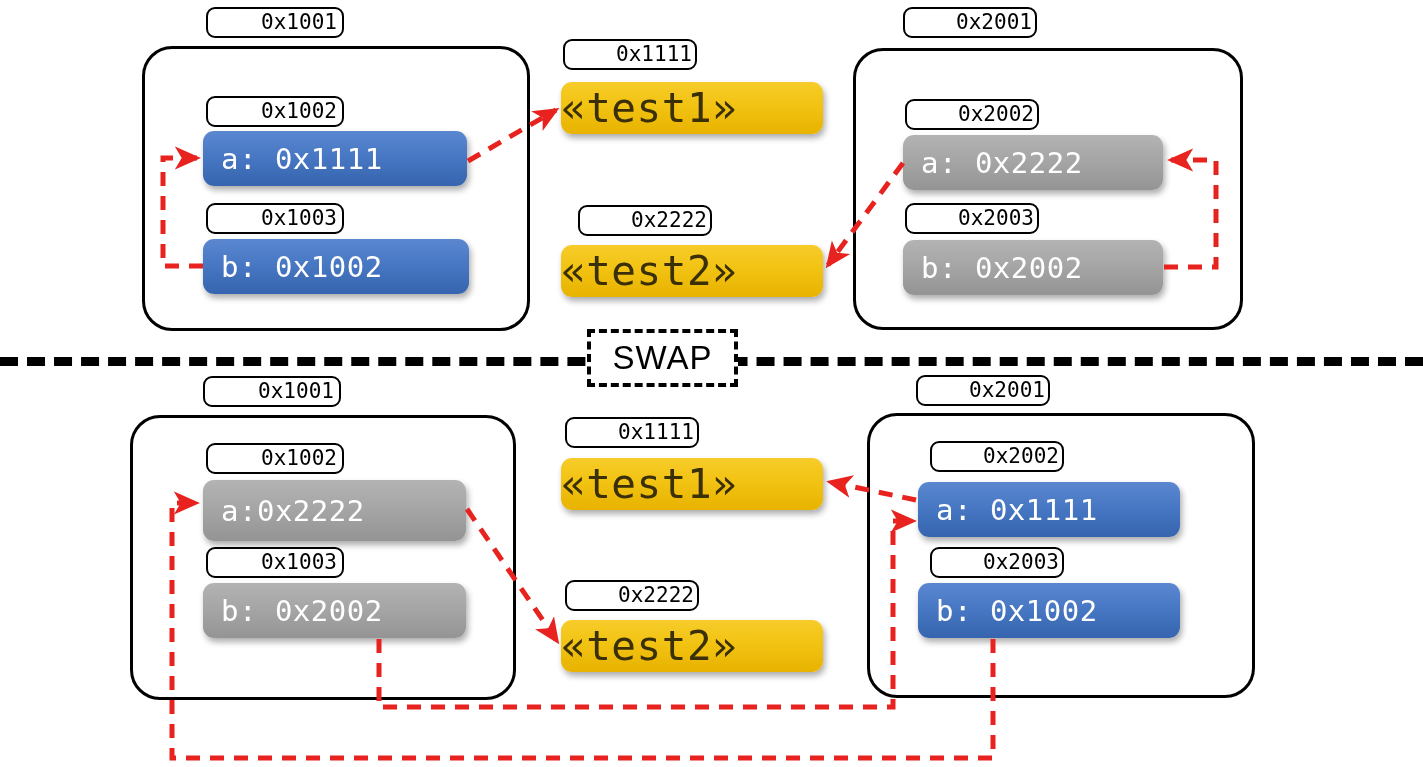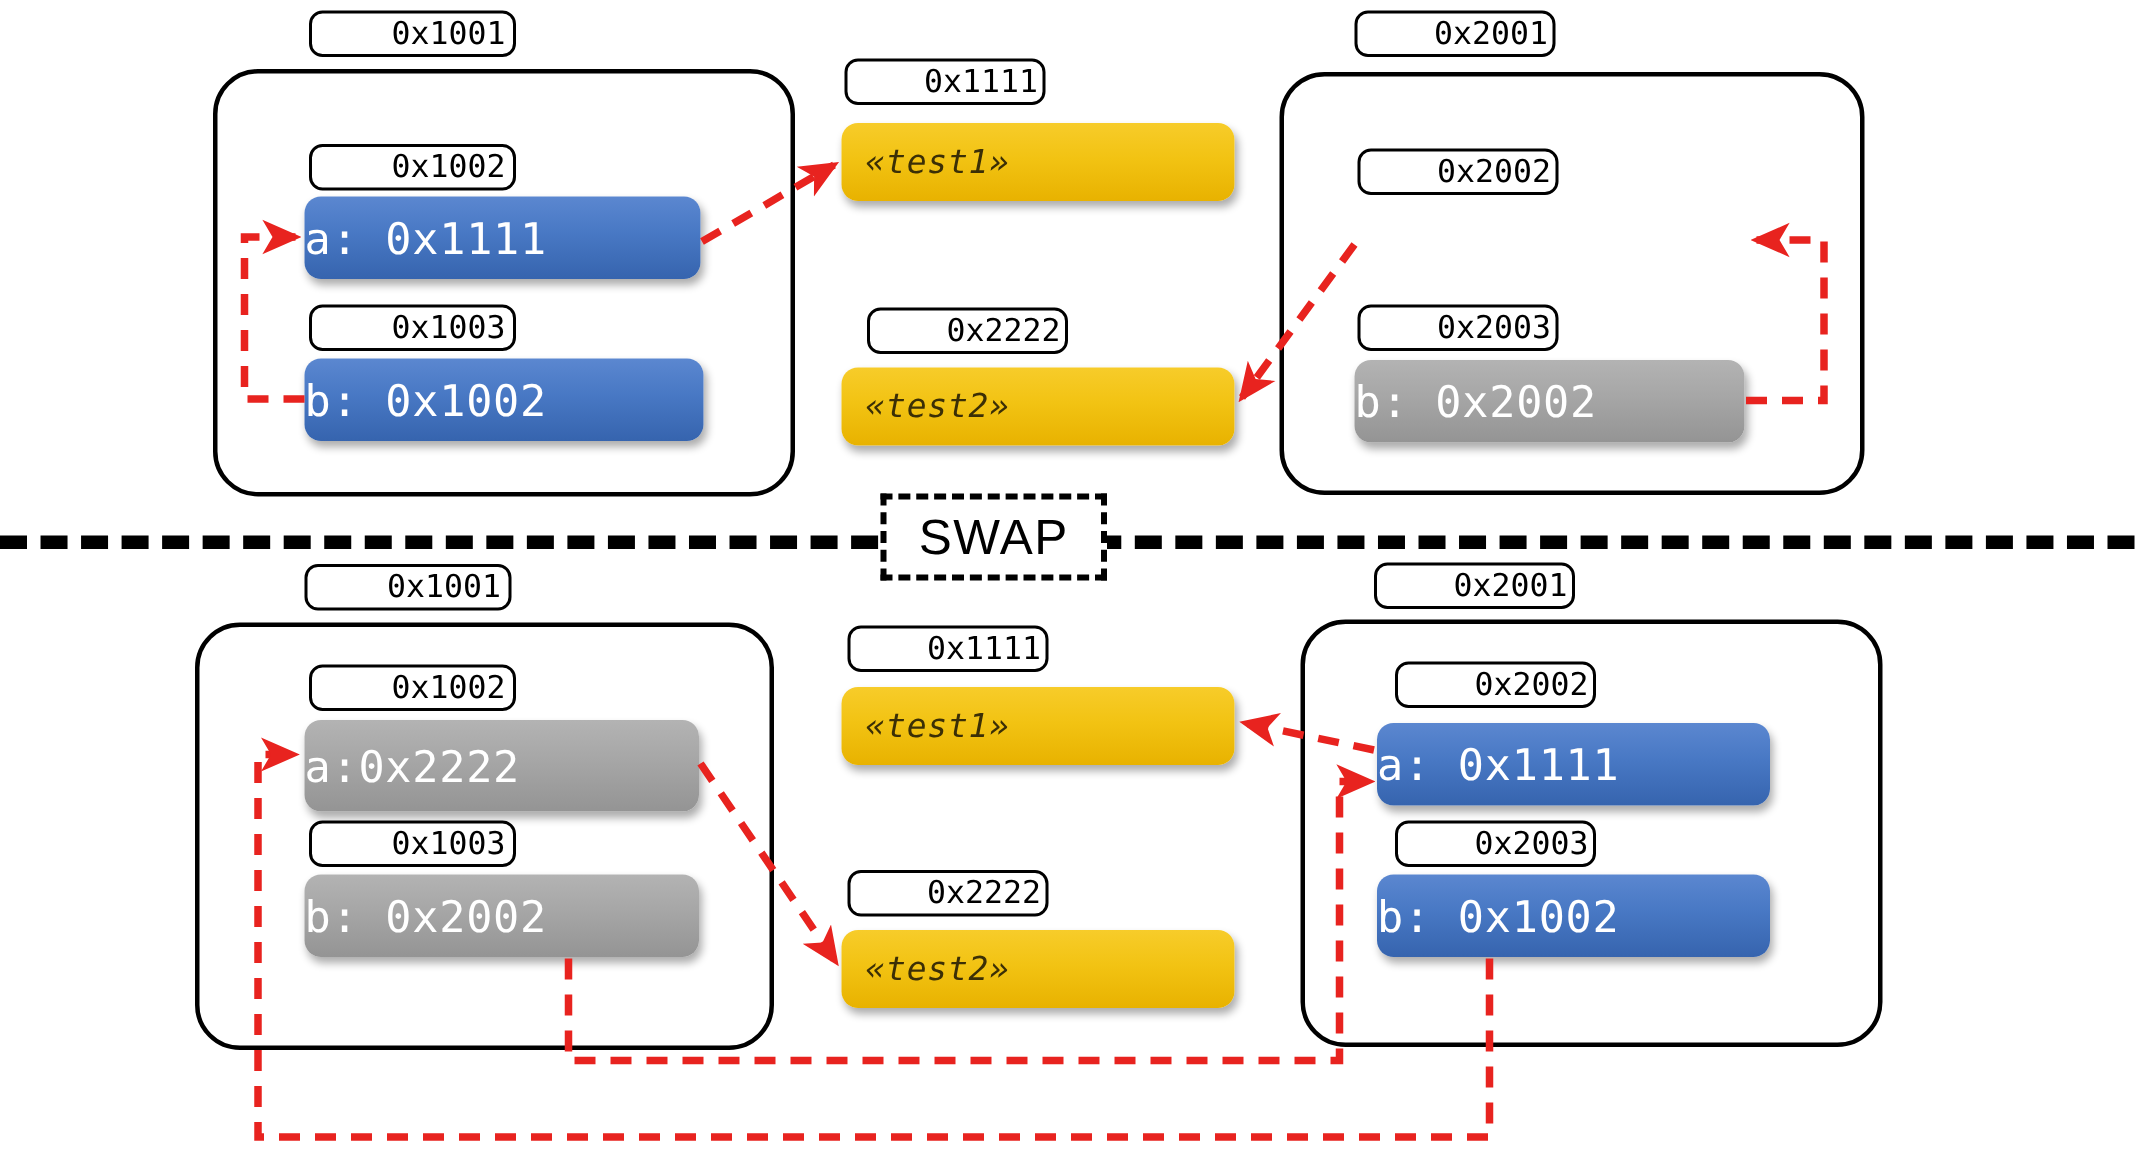--- a/index.html
+++ b/index.html
@@ -34,40 +34,40 @@
     padding-left:48px;
   }
 
   
   .cell{
     position:absolute;
     border-radius:11px;
     display:flex;
     align-items:center;
     box-sizing:border-box;
+    padding-left:18px;
     font-family:"DejaVu Sans Mono",monospace;
     font-size:29px;
     color:#ffffff;
     letter-spacing:0.5px;
     box-shadow:2px 4px 6px rgba(0,0,0,0.33);
     z-index:5;
     white-space:pre;
   }
   .cell.blue{
     background:linear-gradient(to bottom,#5b87d0 0%,#4878c4 45%,#3664ae 100%);
   }
   .cell.gray{
     background:linear-gradient(to bottom,#b3b3b3 0%,#a6a6a6 45%,#949494 100%);
   }
   .cell.yellow{
     background:linear-gradient(to bottom,#f7cc2a 0%,#f2c313 45%,#e8b200 100%);
     color:#3b2f06;
-    font-size:22px;
-    padding-left:16px;
-    font-style:italic;
+    font-size:41px;
+    padding-left:0;
   }
 
   
   .divider{
     position:absolute;
     left:0;width:1423px;height:0;
     border-top:9px dashed #000;
     z-index:2;
   }
   .swapbox{
@@ -105,20 +105,21 @@
   <div class="cell yellow" style="left:561px;top:82px;width:262px;height:52px;">«test1»</div>
 
   <div class="addr" style="left:578px;top:205px;width:134px;height:31px;">0x2222</div>
   <div class="cell yellow" style="left:561px;top:245px;width:262px;height:52px;">«test2»</div>
 
   <div class="frame" style="left:853px;top:48px;width:390px;height:282px;"></div>
 
   <div class="addr" style="left:903px;top:7px;width:134px;height:31px;">0x2001</div>
 
   <div class="addr" style="left:905px;top:99px;width:134px;height:31px;">0x2002</div>
+  <div class="cell gray" style="left:903px;top:135px;width:260px;height:55px;">a: 0x2222</div>
 
   <div class="addr" style="left:905px;top:203px;width:134px;height:31px;">0x2003</div>
   <div class="cell gray" style="left:903px;top:240px;width:260px;height:55px;">b: 0x2002</div>
 
   <div class="divider" style="top:357px;"></div>
   <div class="swapbox" style="left:587px;top:329px;width:151px;height:58px;">SWAP</div>
 
   <div class="frame" style="left:130px;top:415px;width:386px;height:285px;"></div>
 
   <div class="addr" style="left:203px;top:376px;width:138px;height:31px;">0x1001</div>

